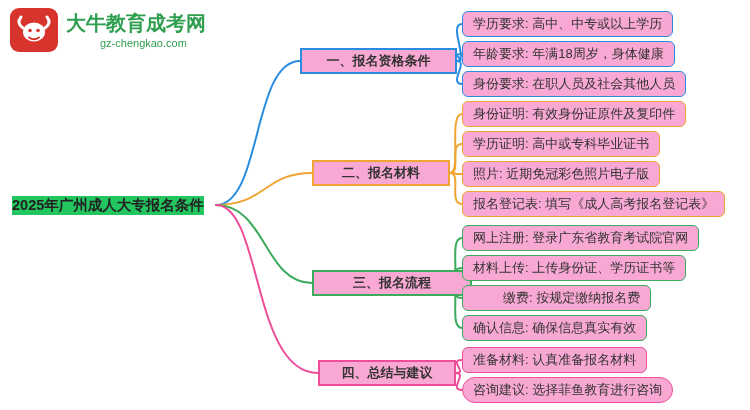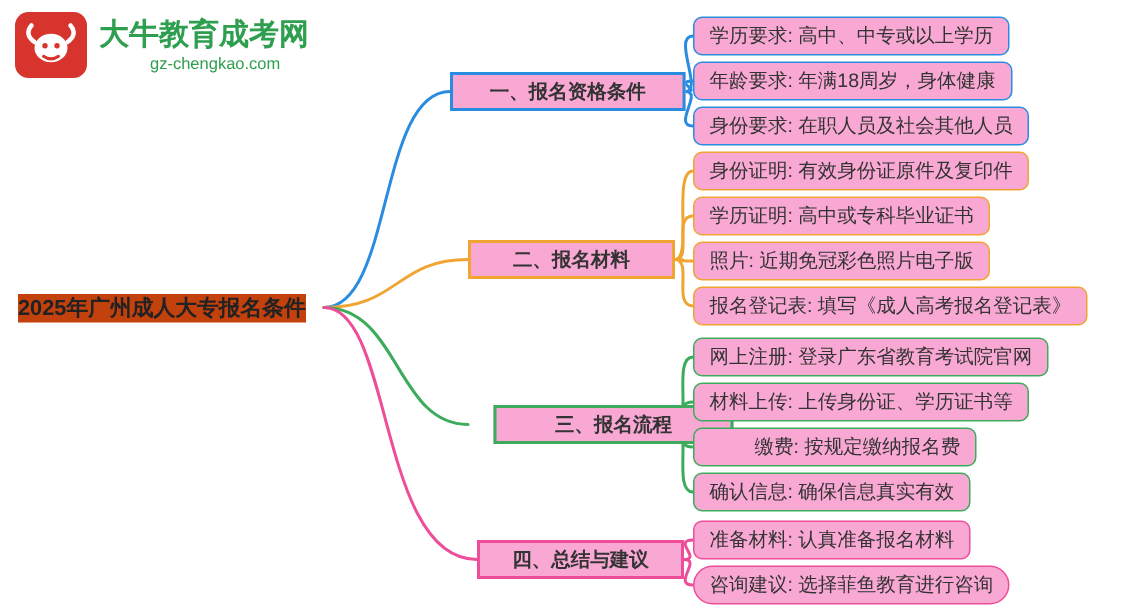--- a/index.html
+++ b/index.html
@@ -24,21 +24,21 @@
   .c-orange { border-color:#f0a532; }
   .c-green  { border-color:#3cab5c; }
   .c-pink   { border-color:#ee4d99; }
   .s-blue   { stroke:#2a8ce0; }
   .s-orange { stroke:#f0a532; }
   .s-green  { stroke:#3cab5c; }
   .s-pink   { stroke:#ee4d99; }
   .connectors path { fill:none; stroke-width:2; stroke-linecap:round; }
   .root-label {
     position:absolute; left:12px; top:196px; z-index:2;
-    font-size:14.5px; font-weight:bold; color:#222; background:#c2410c;
+    font-size:14.5px; font-weight:bold; color:#222; background:#22c55e;
   }
   .logo { position:absolute; left:10px; top:8px; z-index:2;
           display:flex; align-items:center; gap:8px; }
   .logo-box { width:48px; height:44px; background:#d6342c; border-radius:9px;
               display:flex; align-items:center; justify-content:center; }
   .logo-text { display:flex; flex-direction:column; }
   .logo-name { color:#2e9e4f; font-size:20px; font-weight:bold; line-height:1.2; }
   .logo-url  { color:#2e9e4f; font-size:11px; margin-top:2px;margin-left:34px; }
 </style>
 </head>
@@ -83,21 +83,21 @@
   <div class="logo-text">
     <span class="logo-name">大牛教育成考网</span>
     <span class="logo-url">gz-chengkao.com</span>
   </div>
 </div>
 
 <div class="root-label">2025年广州成人大专报名条件</div>
 
 <div class="node branch c-blue" style="left:300px; top:48px;  width:157px;">一、报名资格条件</div>
 <div class="node branch c-orange" style="left:312px; top:160px; width:138px;">二、报名材料</div>
-<div class="node branch c-green" style="left:312px; top:270px; width:160px;margin-left:17px;">三、报名流程</div>
+<div class="node branch c-green" style="left:312px; top:270px; width:160px;">三、报名流程</div>
 <div class="node branch c-pink" style="left:318px; top:360px; width:138px;">四、总结与建议</div>
 
 <div class="node leaf c-blue" style="left:462px; top:11px;">学历要求: 高中、中专或以上学历</div>
 <div class="node leaf c-blue" style="left:462px; top:41px;">年龄要求: 年满18周岁，身体健康</div>
 <div class="node leaf c-blue" style="left:462px; top:71px;">身份要求: 在职人员及社会其他人员</div>
 
 <div class="node leaf c-orange" style="left:462px; top:101px;">身份证明: 有效身份证原件及复印件</div>
 <div class="node leaf c-orange" style="left:462px; top:131px;">学历证明: 高中或专科毕业证书</div>
 <div class="node leaf c-orange" style="left:462px; top:161px;">照片: 近期免冠彩色照片电子版</div>
 <div class="node leaf c-orange" style="left:462px; top:191px;">报名登记表: 填写《成人高考报名登记表》</div>

